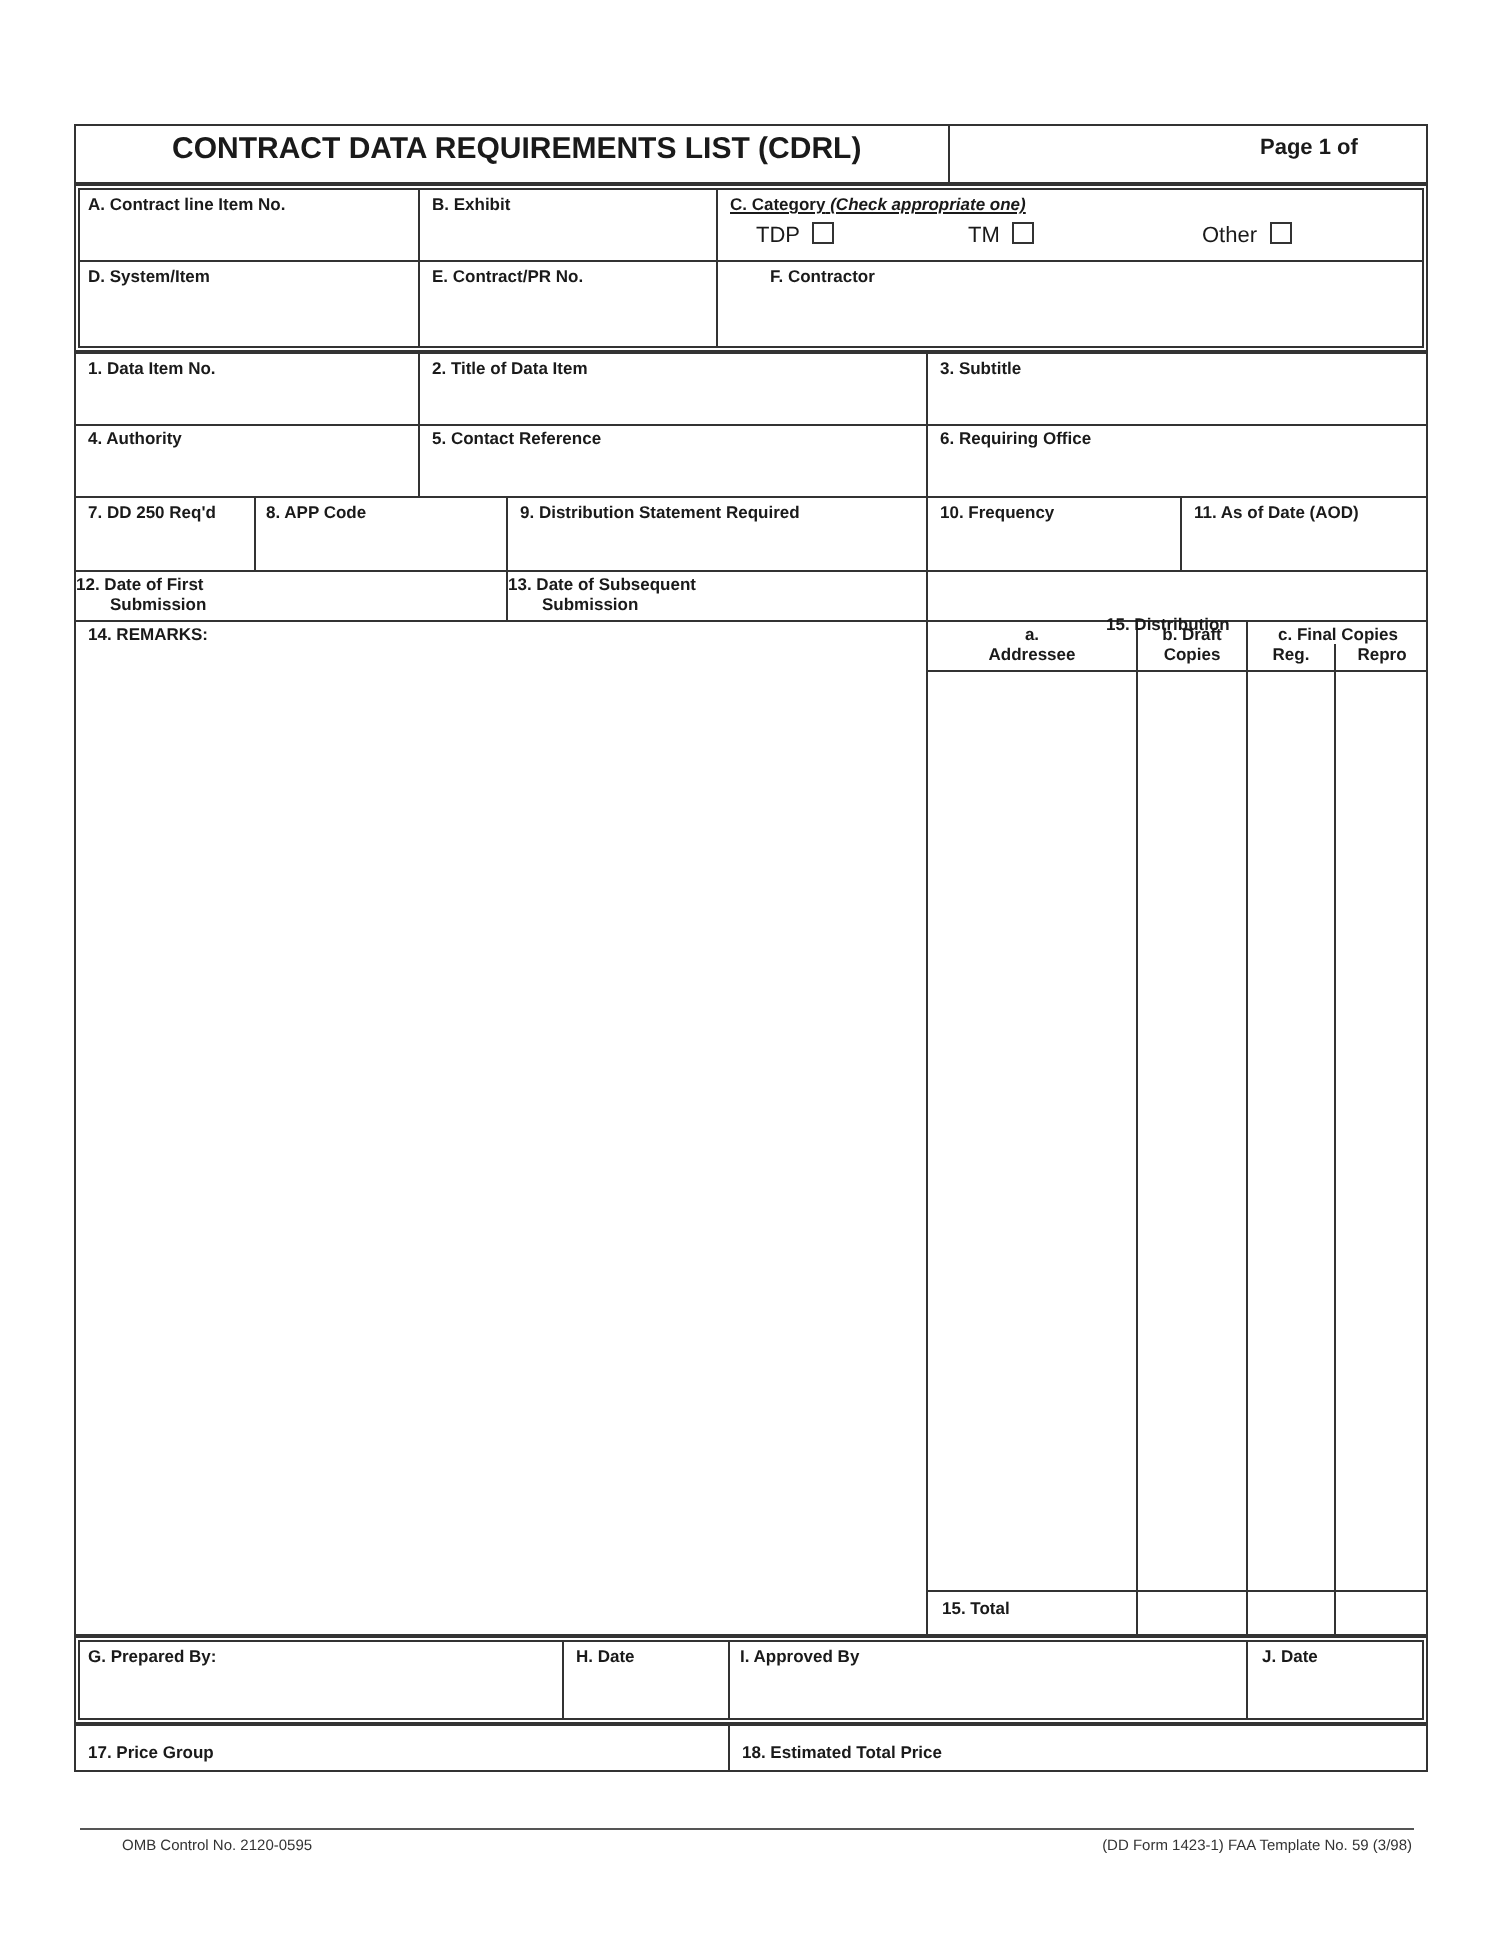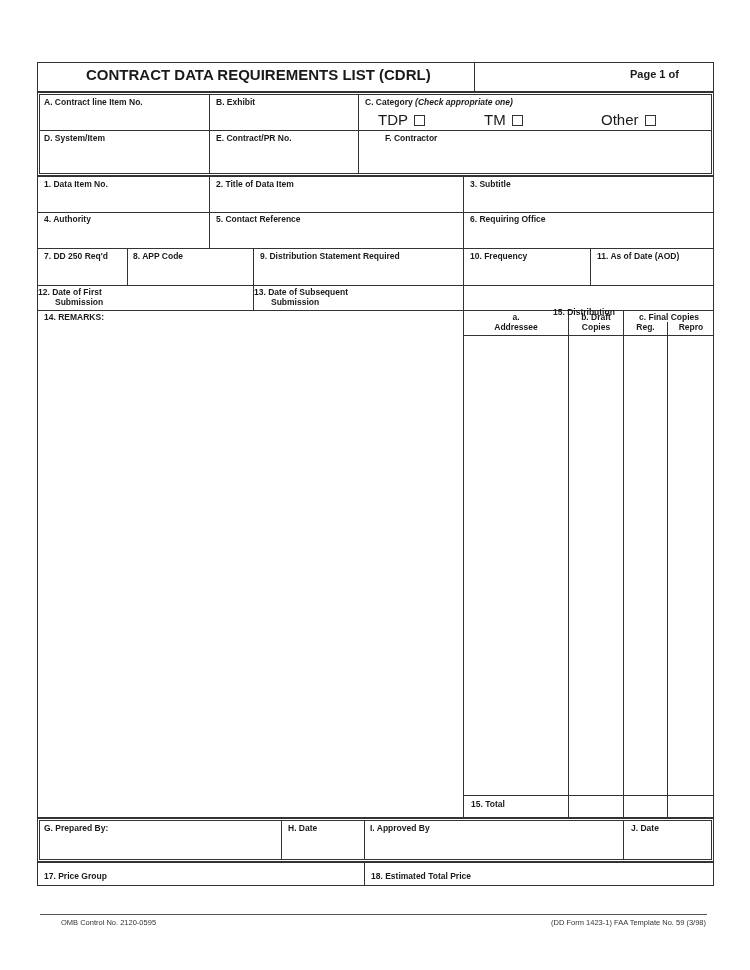--- a/index.html
+++ b/index.html
@@ -4,21 +4,21 @@
 <style>
   html,body{margin:0;padding:0;background:#fff;}
   body{width:750px;height:970px;position:relative;font-family:"Liberation Sans",sans-serif;color:#1a1a1a;overflow:hidden;}
   .abs{position:absolute;box-sizing:border-box;}
   .ln{position:absolute;background:#333;}
   .lbl{position:absolute;font-size:8.5px;font-weight:bold;white-space:nowrap;line-height:10px;}
   .frame{border:1px solid #333;}
   .dbl{border:3px double #333;}
   .title{font-size:15px;font-weight:bold;position:absolute;}
   .cb{display:inline-block;width:9px;height:9px;border:1px solid #333;margin-left:6px;vertical-align:-1px;}
-  .opt{position:absolute;font-size:15px;white-space:nowrap;}
+  .opt{position:absolute;font-size:11px;white-space:nowrap;}
   .foot{position:absolute;font-size:7.5px;color:#333;white-space:nowrap;}
   .field{position:absolute;background:transparent;}
 </style>
 </head>
 <body>
 
 <div class="abs frame" style="left:37px;top:62px;width:677px;height:30px;"></div>
 <div class="ln" style="left:474px;top:62px;width:1px;height:30px;"></div>
 <div class="title" style="left:86px;top:66px;">CONTRACT DATA REQUIREMENTS LIST (CDRL)</div>
 <div class="abs" style="left:630px;top:68px;font-size:11px;font-weight:bold;">
@@ -28,21 +28,21 @@
 
 <div class="abs dbl" style="left:37px;top:92px;width:677px;height:84px;"></div>
 <div class="ln" style="left:39px;top:130px;width:673px;height:1px;"></div>
 <div class="ln" style="left:209px;top:94px;width:1px;height:80px;"></div>
 <div class="ln" style="left:358px;top:94px;width:1px;height:80px;"></div>
 
 <div class="lbl" style="left:44px;top:97px;">A.  Contract line Item No.</div>
 <div class="field" style="left:40px;top:108px;width:168px;height:21px;"></div>
 <div class="lbl" style="left:216px;top:97px;">B.  Exhibit</div>
 <div class="field" style="left:211px;top:108px;width:146px;height:21px;"></div>
-<div class="lbl" style="left:365px;top:97px;">
+<div class="lbl" style="left:365px;top:97px;text-decoration:underline;">
   <span>C.  Category</span>
   <i style="font-weight:bold;">(Check appropriate one)</i>
 </div>
 <div class="opt" style="left:378px;top:111px;">
   <span>TDP</span><span class="cb"></span>
 </div>
 <div class="opt" style="left:484px;top:111px;">
   <span>TM</span><span class="cb"></span>
 </div>
 <div class="opt" style="left:601px;top:111px;">

